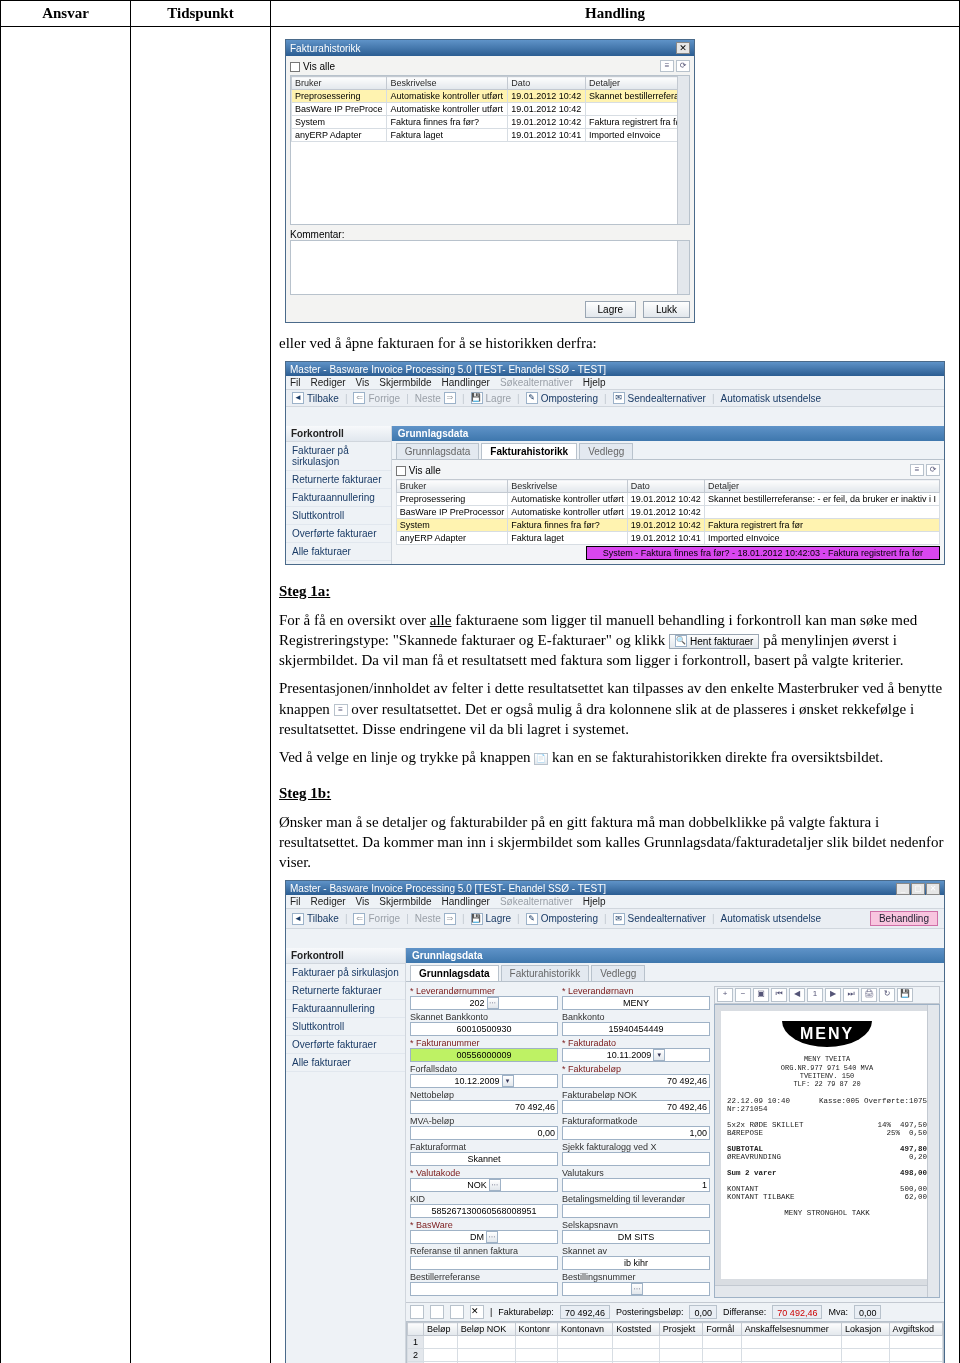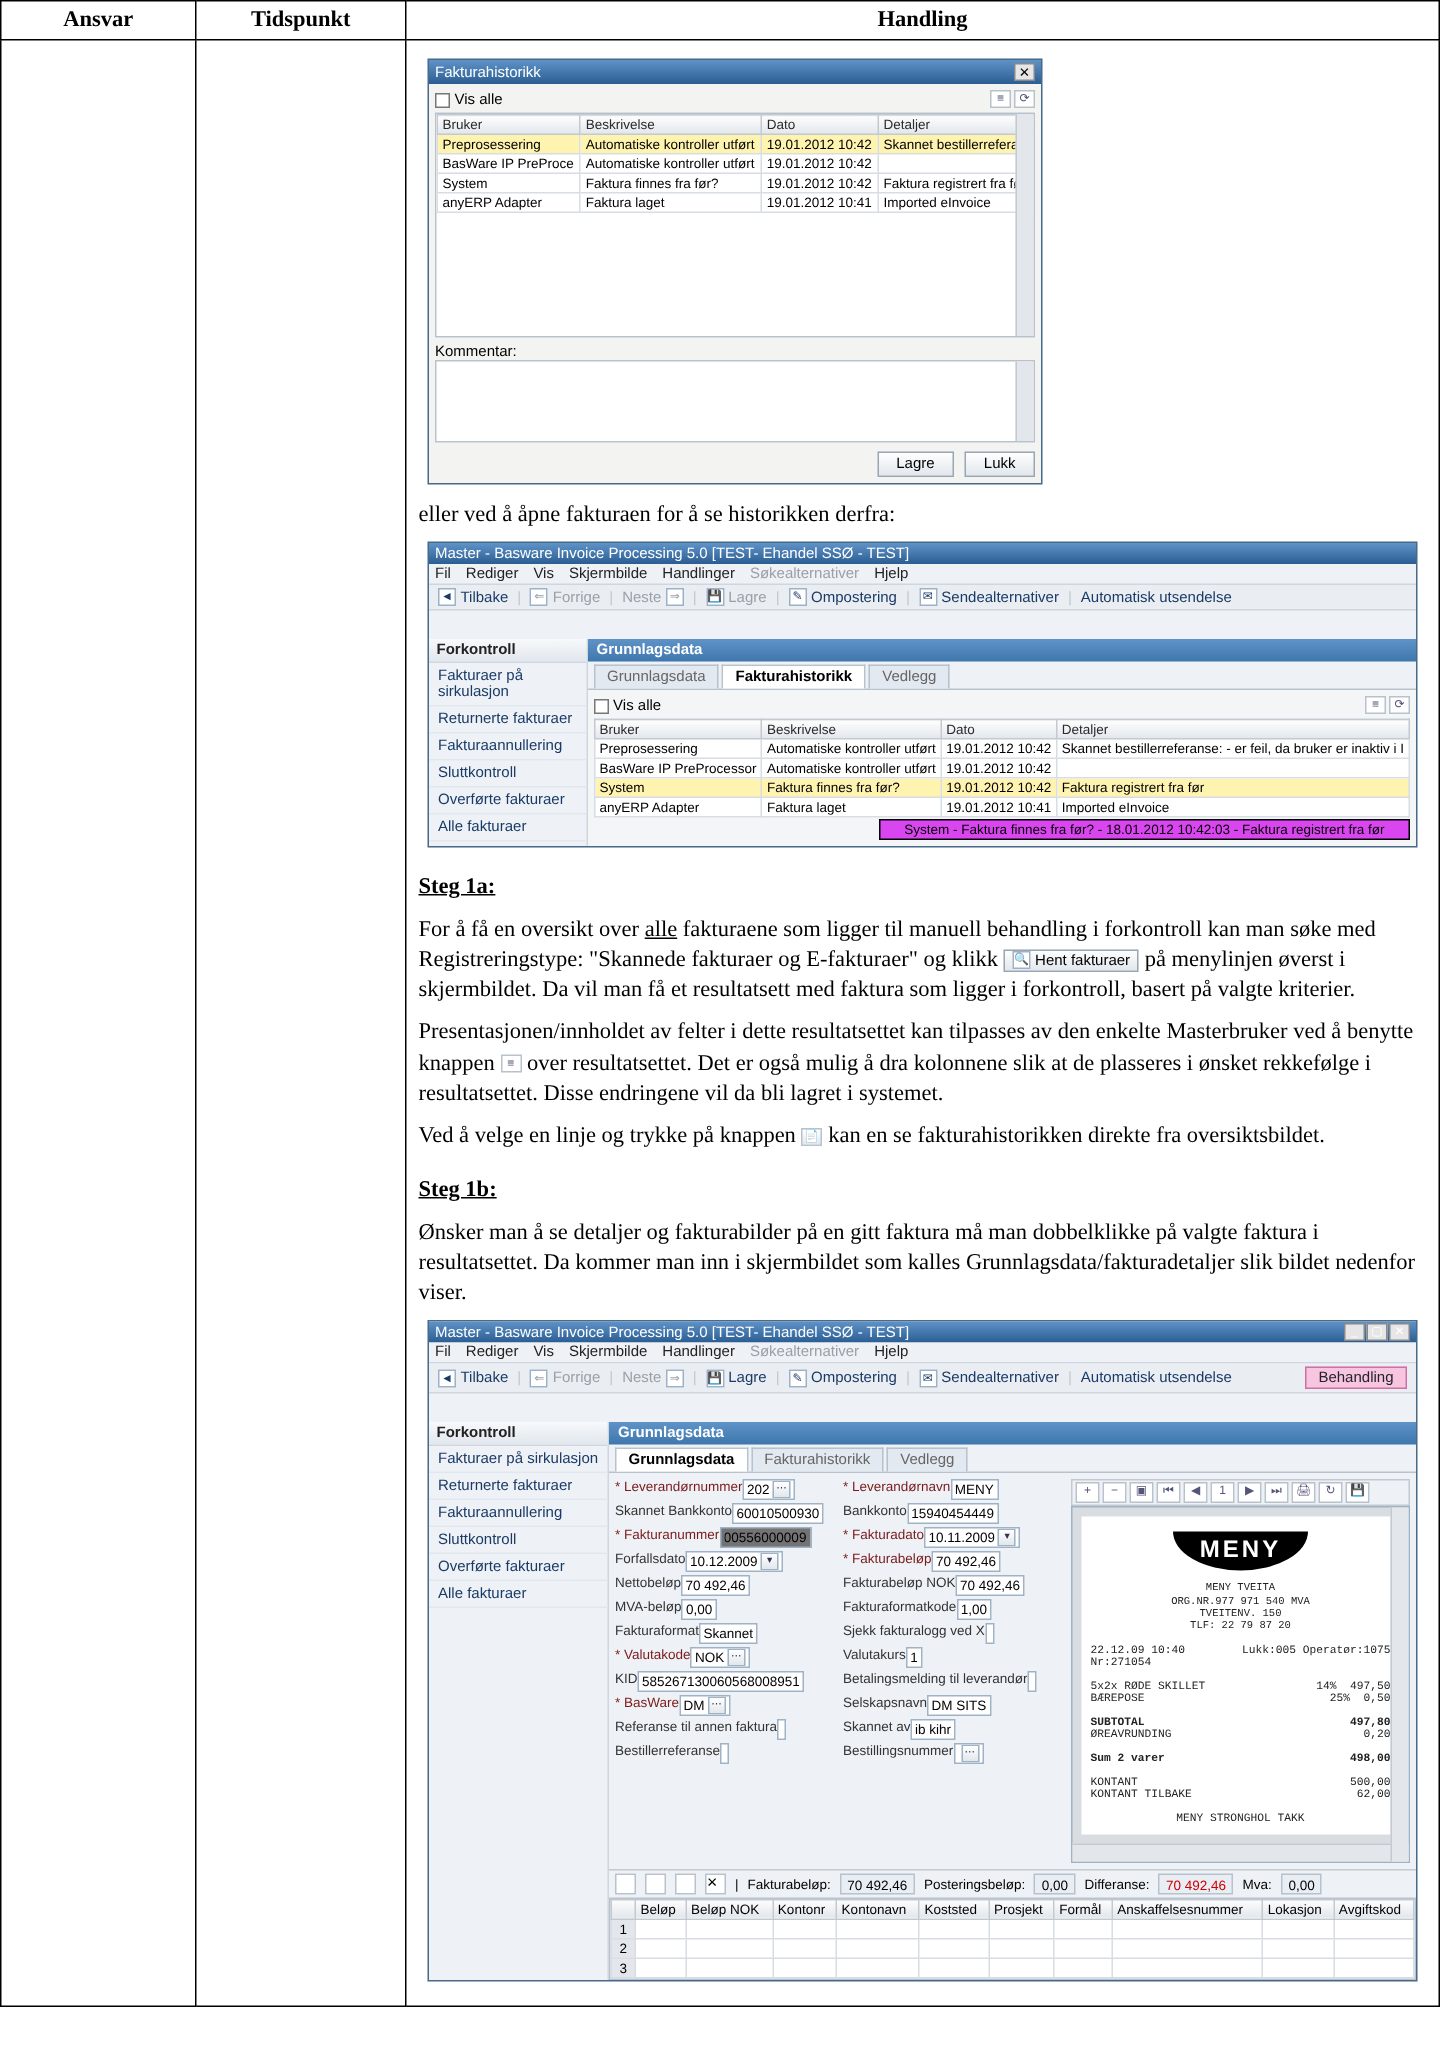--- a/index.html
+++ b/index.html
@@ -70,21 +70,21 @@
   .inline-ico.doc { background:linear-gradient(#fff,#e2e7ec); }
 
   .steg { font-weight:bold; text-decoration:underline; margin-top:16px; }
   p { margin: 8px 0; line-height:1.35; }
   .u { text-decoration:underline; }
 
   
   .form-area { display:flex; gap:4px; padding:4px; }
   .form-col { flex:0 0 300px; }
   .frow { display:flex; gap:4px; margin-bottom:2px; }
-  .fcell { flex:1; display:flex; }
+  .fcell { flex:1; display:flex; flex-direction:column; }
   .flabel { font-size:9px; color:#7a1a1a; }
   .flabel.plain { color:#333; }
   .finput { background:#fff; border:1px solid #9fb2c6; height:14px; padding:0 2px; font-size:9px; line-height:14px; overflow:hidden; white-space:nowrap; display:flex; justify-content:center; align-items:center; }
   .finput .val { overflow:hidden; }
   .finput .dd { width:12px; height:12px; border:1px solid #9fb2c6; background:linear-gradient(#fff,#e2e7ec); text-align:center; font-size:7px; line-height:10px; color:#335; margin-left:2px; flex:0 0 12px; }
   .img-toolbar { background:#eef2f6; border:1px solid #c3c9d1; padding:1px 2px; display:flex; gap:2px; flex-wrap:wrap; }
   .img-toolbar .mini-ico { width:16px; height:14px; }
   .invoice-pane { flex:1; background:#d9dde2; border:1px solid #9fb2c6; position:relative; height:300px; display:flex; flex-direction:column; }
   .invoice-paper { background:#fff; margin:6px; flex:1; padding:6px; font-family: "Courier New", monospace; font-size:8px; color:#222; position:relative; }
   .meny-arc { display:flex; justify-content:center; margin:4px 0 8px 0; }
@@ -419,21 +419,21 @@
                     <div class="fcell">
                           <span class="flabel plain">Bankkonto</span>
                           <div class="finput">
                             <span class="val">15940454449</span>
                           </div>
                         </div>
                   </div>
                   <div class="frow">
                     <div class="fcell">
                           <span class="flabel">* Fakturanummer</span>
-                          <div class="finput" style="background:#737373">
+                          <div class="finput" style="background:#bef264">
                             <span class="val">00556000009</span>
                           </div>
                         </div>
                     <div class="fcell">
                           <span class="flabel">* Fakturadato</span>
                           <div class="finput">
                             <span class="val">10.11.2009</span>
                             <span class="dd">▾</span>
                           </div>
                         </div>
@@ -591,21 +591,21 @@
                           </div>
                       <div class="paper-small">
                         <div>MENY TVEITA</div>
                         <div>ORG.NR.977 971 540 MVA</div>
                         <div>TVEITENV. 150</div>
                         <div>TLF: 22 79 87 20</div>
                       </div>
                       <div class="paper-rows">
                         <div class="pr">
                               <span>22.12.09 10:40</span>
-                              <span>Lukk:005  Operatør:1075</span>
+                              <span>Kasse:005  Overførte:1075</span>
                             </div>
                         <div class="pr">
                               <span>Nr:271054</span>
                               <span></span>
                             </div>
                         <br>
                         <div class="pr">
                               <span>5x2x RØDE SKILLET</span>
                               <span><span>14%</span>&nbsp;&nbsp;<span>497,50</span></span>
                             </div>

